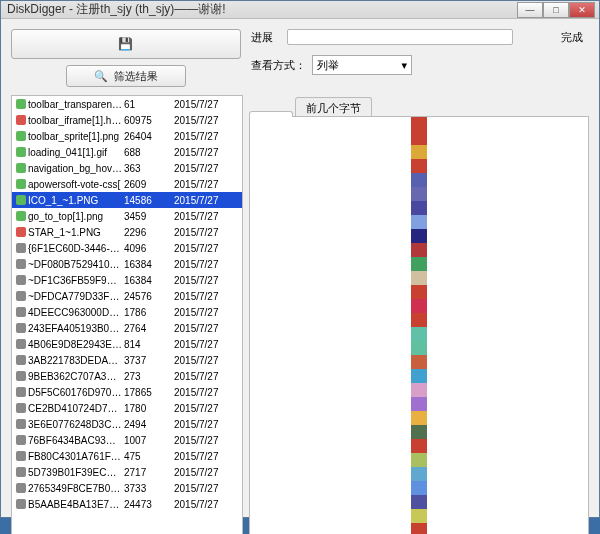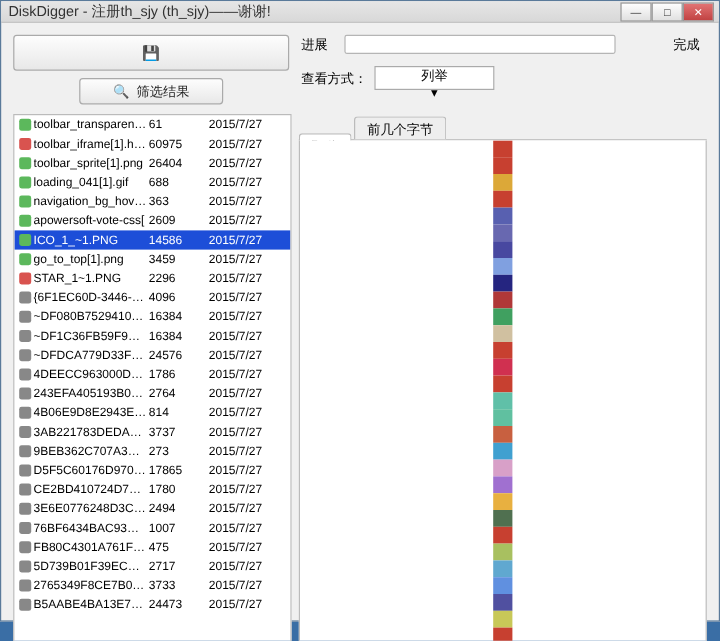--- a/index.html
+++ b/index.html
@@ -70,21 +70,20 @@
 .progress-label { width: 28px; }
 .progress-bar { flex: 1; height: 16px; border: 1px solid #b5b5b5; background: #fff; border-radius: 2px; }
 .progress-done { width: 28px; margin-left: 40px; }
 .view-row { display: flex; align-items: center; gap: 6px; }
 .select-box {
   width: 100px; height: 20px;
   border: 1px solid #aaa;
   background: #fff;
   display: flex; align-items: center; justify-content: space-between;
   padding: 0 4px;
-  flex-direction: column;
 }
 .content-row { flex: 1; display: flex; gap: 6px; min-height: 0; }
 .file-panel {
   width: 232px;
   border: 1px solid #bbb;
   background: #fff;
   display: flex; flex-direction: column;
   overflow: hidden;
 }
 .file-header {

